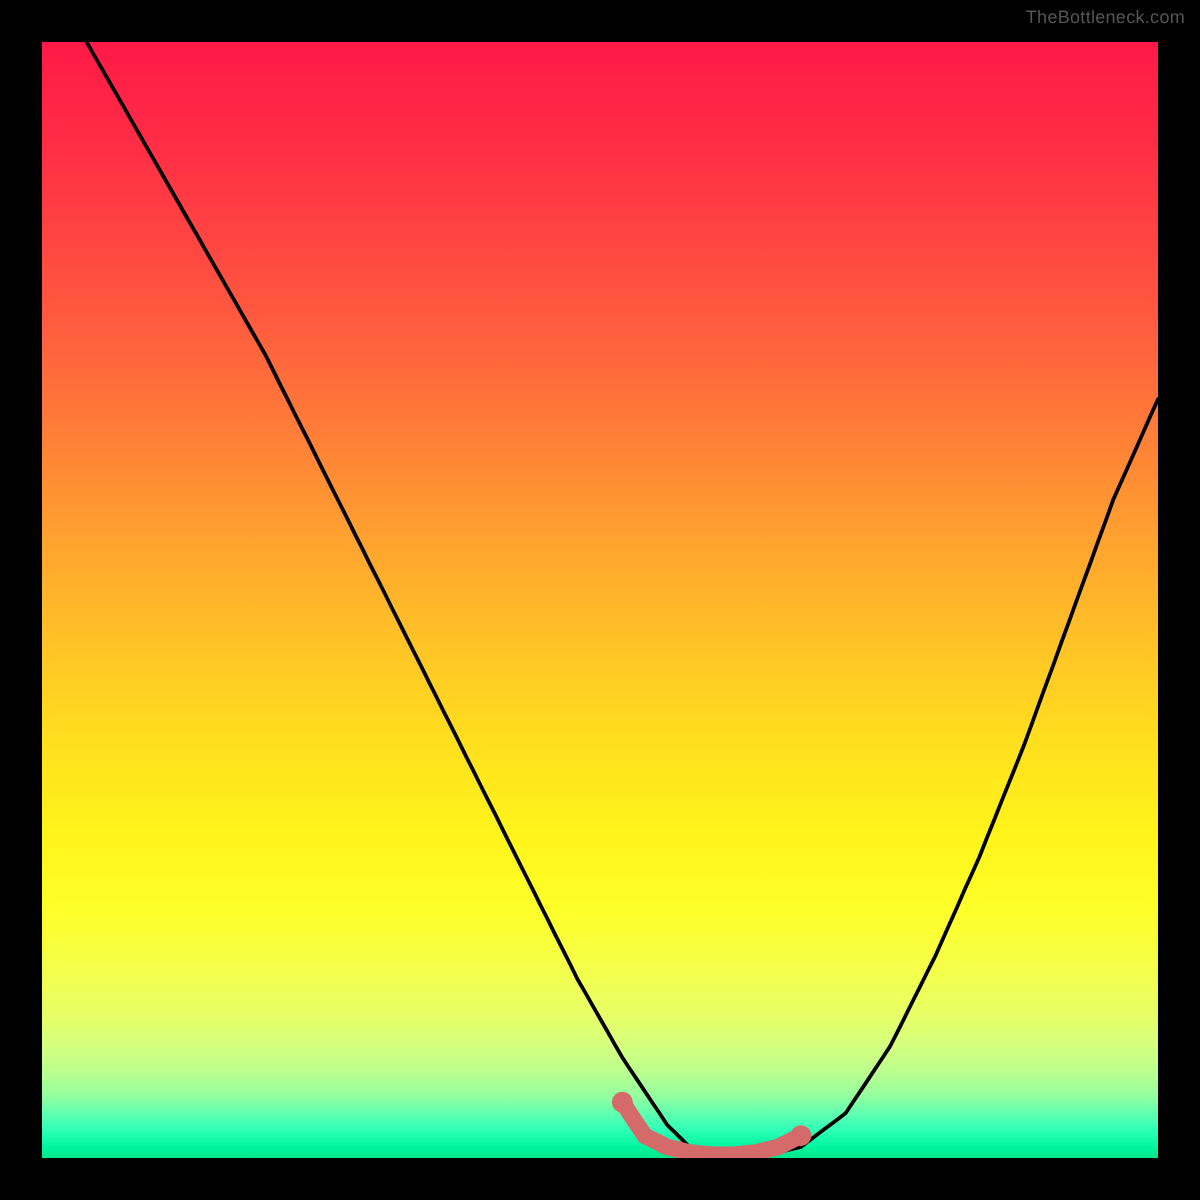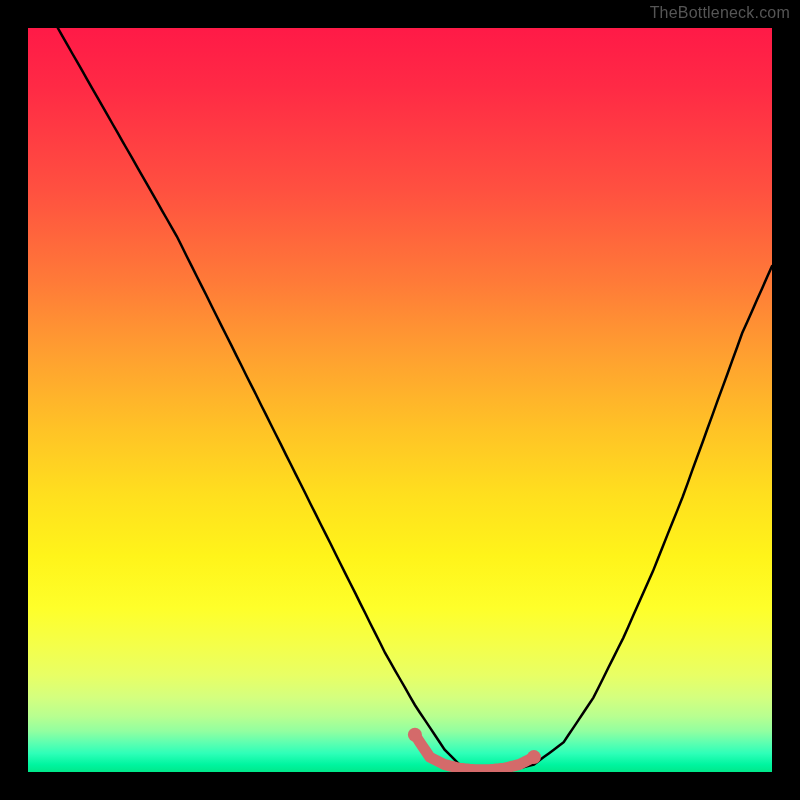--- a/index.html
+++ b/index.html
@@ -49,21 +49,21 @@
       #2effb8 97.5%,
       #00f5a0 99%,
       #00e88a 100%
     );
   }
   .watermark {
     position: absolute;
     top: 4px;
     right: 10px;
     color: #555;
-    font-size: 16px;
+    font-size: 12px;
     font-weight: 500;
     letter-spacing: 0.2px;
     user-select: none;
   }
   svg.curve {
     position: absolute;
     inset: 0;
   }
 </style>
 </head>

